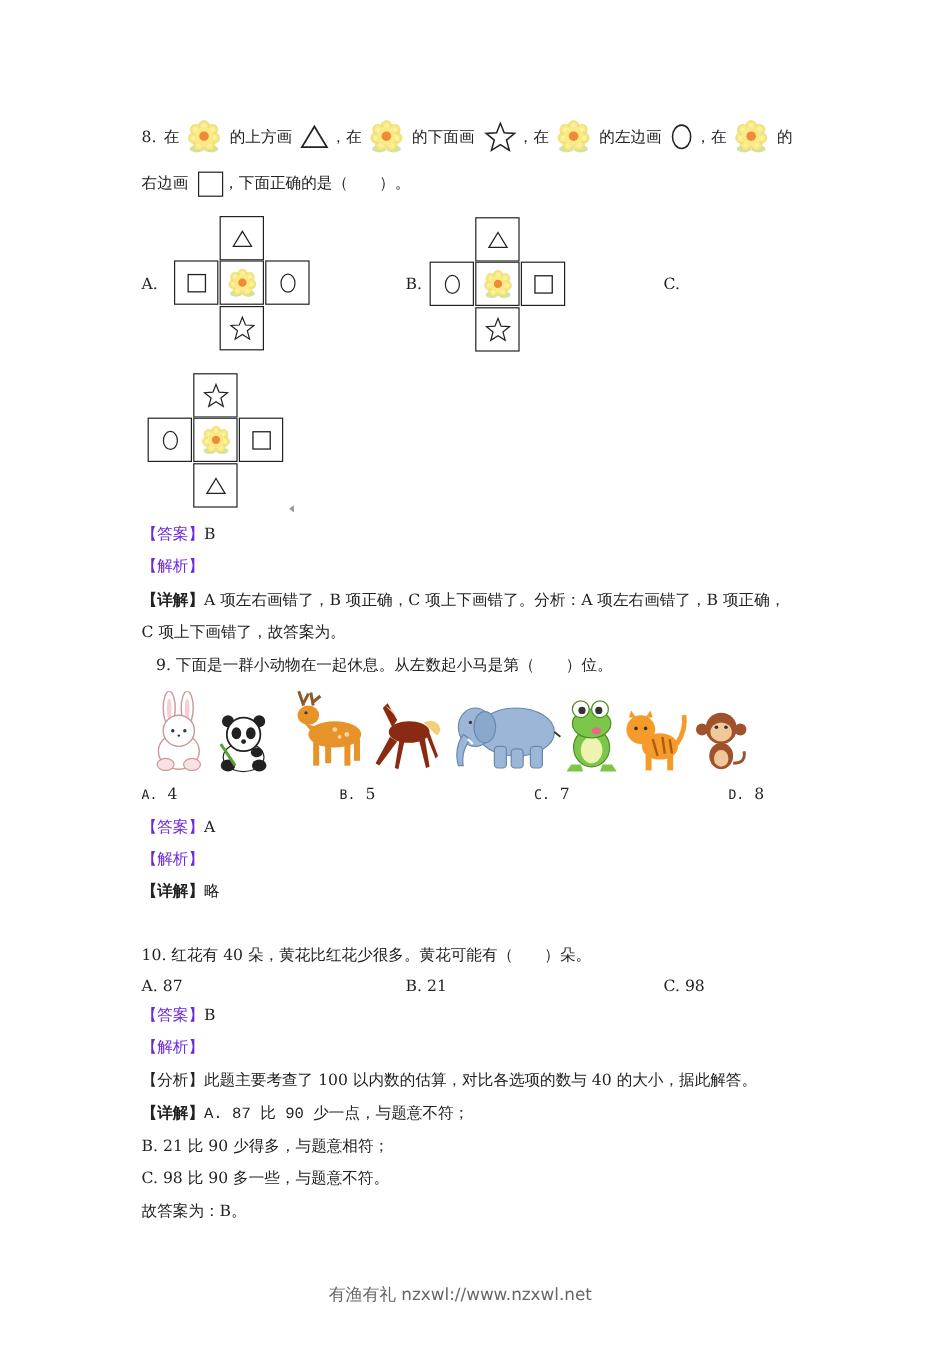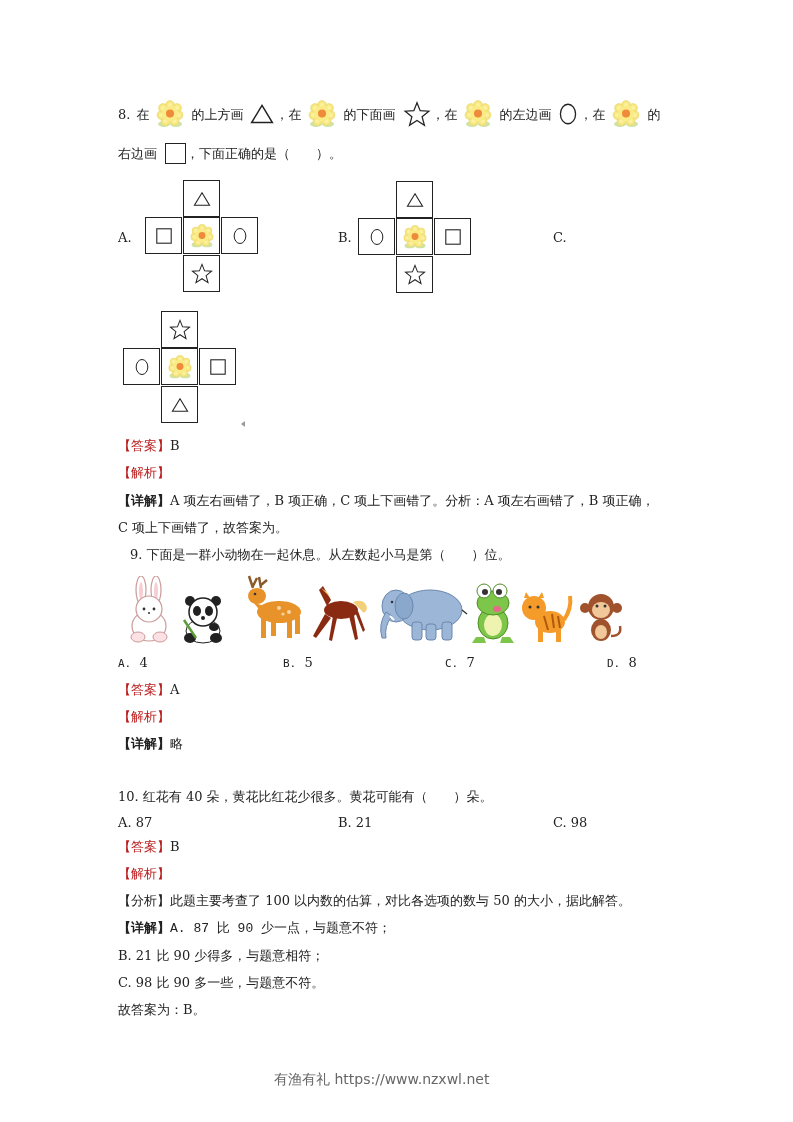--- a/index.html
+++ b/index.html
@@ -1,19 +1,19 @@
 <!DOCTYPE html>
 <html><head>
 <meta charset="utf-8">
 <style>
   html, body { margin: 0; padding: 0; background: #ffffff; }
   body { width: 793px; height: 1122px; position: relative; overflow: hidden;
          font-family: "DejaVu Serif", "Liberation Serif", serif; color: #222; font-size: 13px; }
   .abs { position: absolute; white-space: nowrap; line-height: 1; }
-  .blue { color: #b91c1c; }
+  .blue { color: #6d28d9; }
   .flower { display: inline-block; width: 30px; height: 30px; position: relative; vertical-align: middle; }
   .flower svg { width: 100%; height: 100%; }
   .inline-shape { display: inline-block; vertical-align: middle; }
   .row { display: flex; align-items: center; }
   .cell { position: absolute; width: 37px; height: 37px; border: 1px solid #222; box-sizing: border-box; background: #fff;
           display: flex; align-items: center; justify-content: center; }
   .animal { position: absolute; }
   .footer { font-family: "DejaVu Sans", "Liberation Sans", sans-serif; color: #666; font-size: 14px; }
 </style>
 </head>
@@ -331,22 +331,22 @@
 <div class="abs" style="left:118px; top:790px;">10. 红花有 40 朵，黄花比红花少很多。黄花可能有（　　）朵。</div>
 <div class="abs" style="left:118px; top:816px;">A. 87</div>
 <div class="abs" style="left:338px; top:816px;">B. 21</div>
 <div class="abs" style="left:553px; top:816px;">C. 98</div>
 
 <div class="abs" style="left:118px; top:840px;">
   <span class="blue">【答案】</span><span>B</span>
 </div>
 <div class="abs blue" style="left:118px; top:867px;">【解析】</div>
 <div class="abs" style="left:118px; top:894px;">
-  <span style="font-weight:normal">【分析】</span><span>此题主要考查了 100 以内数的估算，对比各选项的数与 50 的大小，据此解答。</span>
+  <span style="font-weight:normal">【分析】</span><span>此题主要考查了 100 以内数的估算，对比各选项的数与 40 的大小，据此解答。</span>
 </div>
 <div class="abs" style="left:118px; top:922px;font-family:Liberation Mono, monospace;">
   <span style="font-weight:bold">【详解】</span><span>A. 87 比 90 少一点，与题意不符；</span>
 </div>
 <div class="abs" style="left:118px; top:949px;">B. 21 比 90 少得多，与题意相符；</div>
 <div class="abs" style="left:118px; top:976px;">C. 98 比 90 多一些，与题意不符。</div>
 <div class="abs" style="left:118px; top:1003px;">故答案为：B。</div>
 
-<div class="abs footer" style="left:274px; top:1072px;">有渔有礼 https://www.nzxwl.net</div>
+<div class="abs footer" style="left:274px; top:1072px;">有渔有礼 nzxwl://www.nzxwl.net</div>
 
 </body></html>

